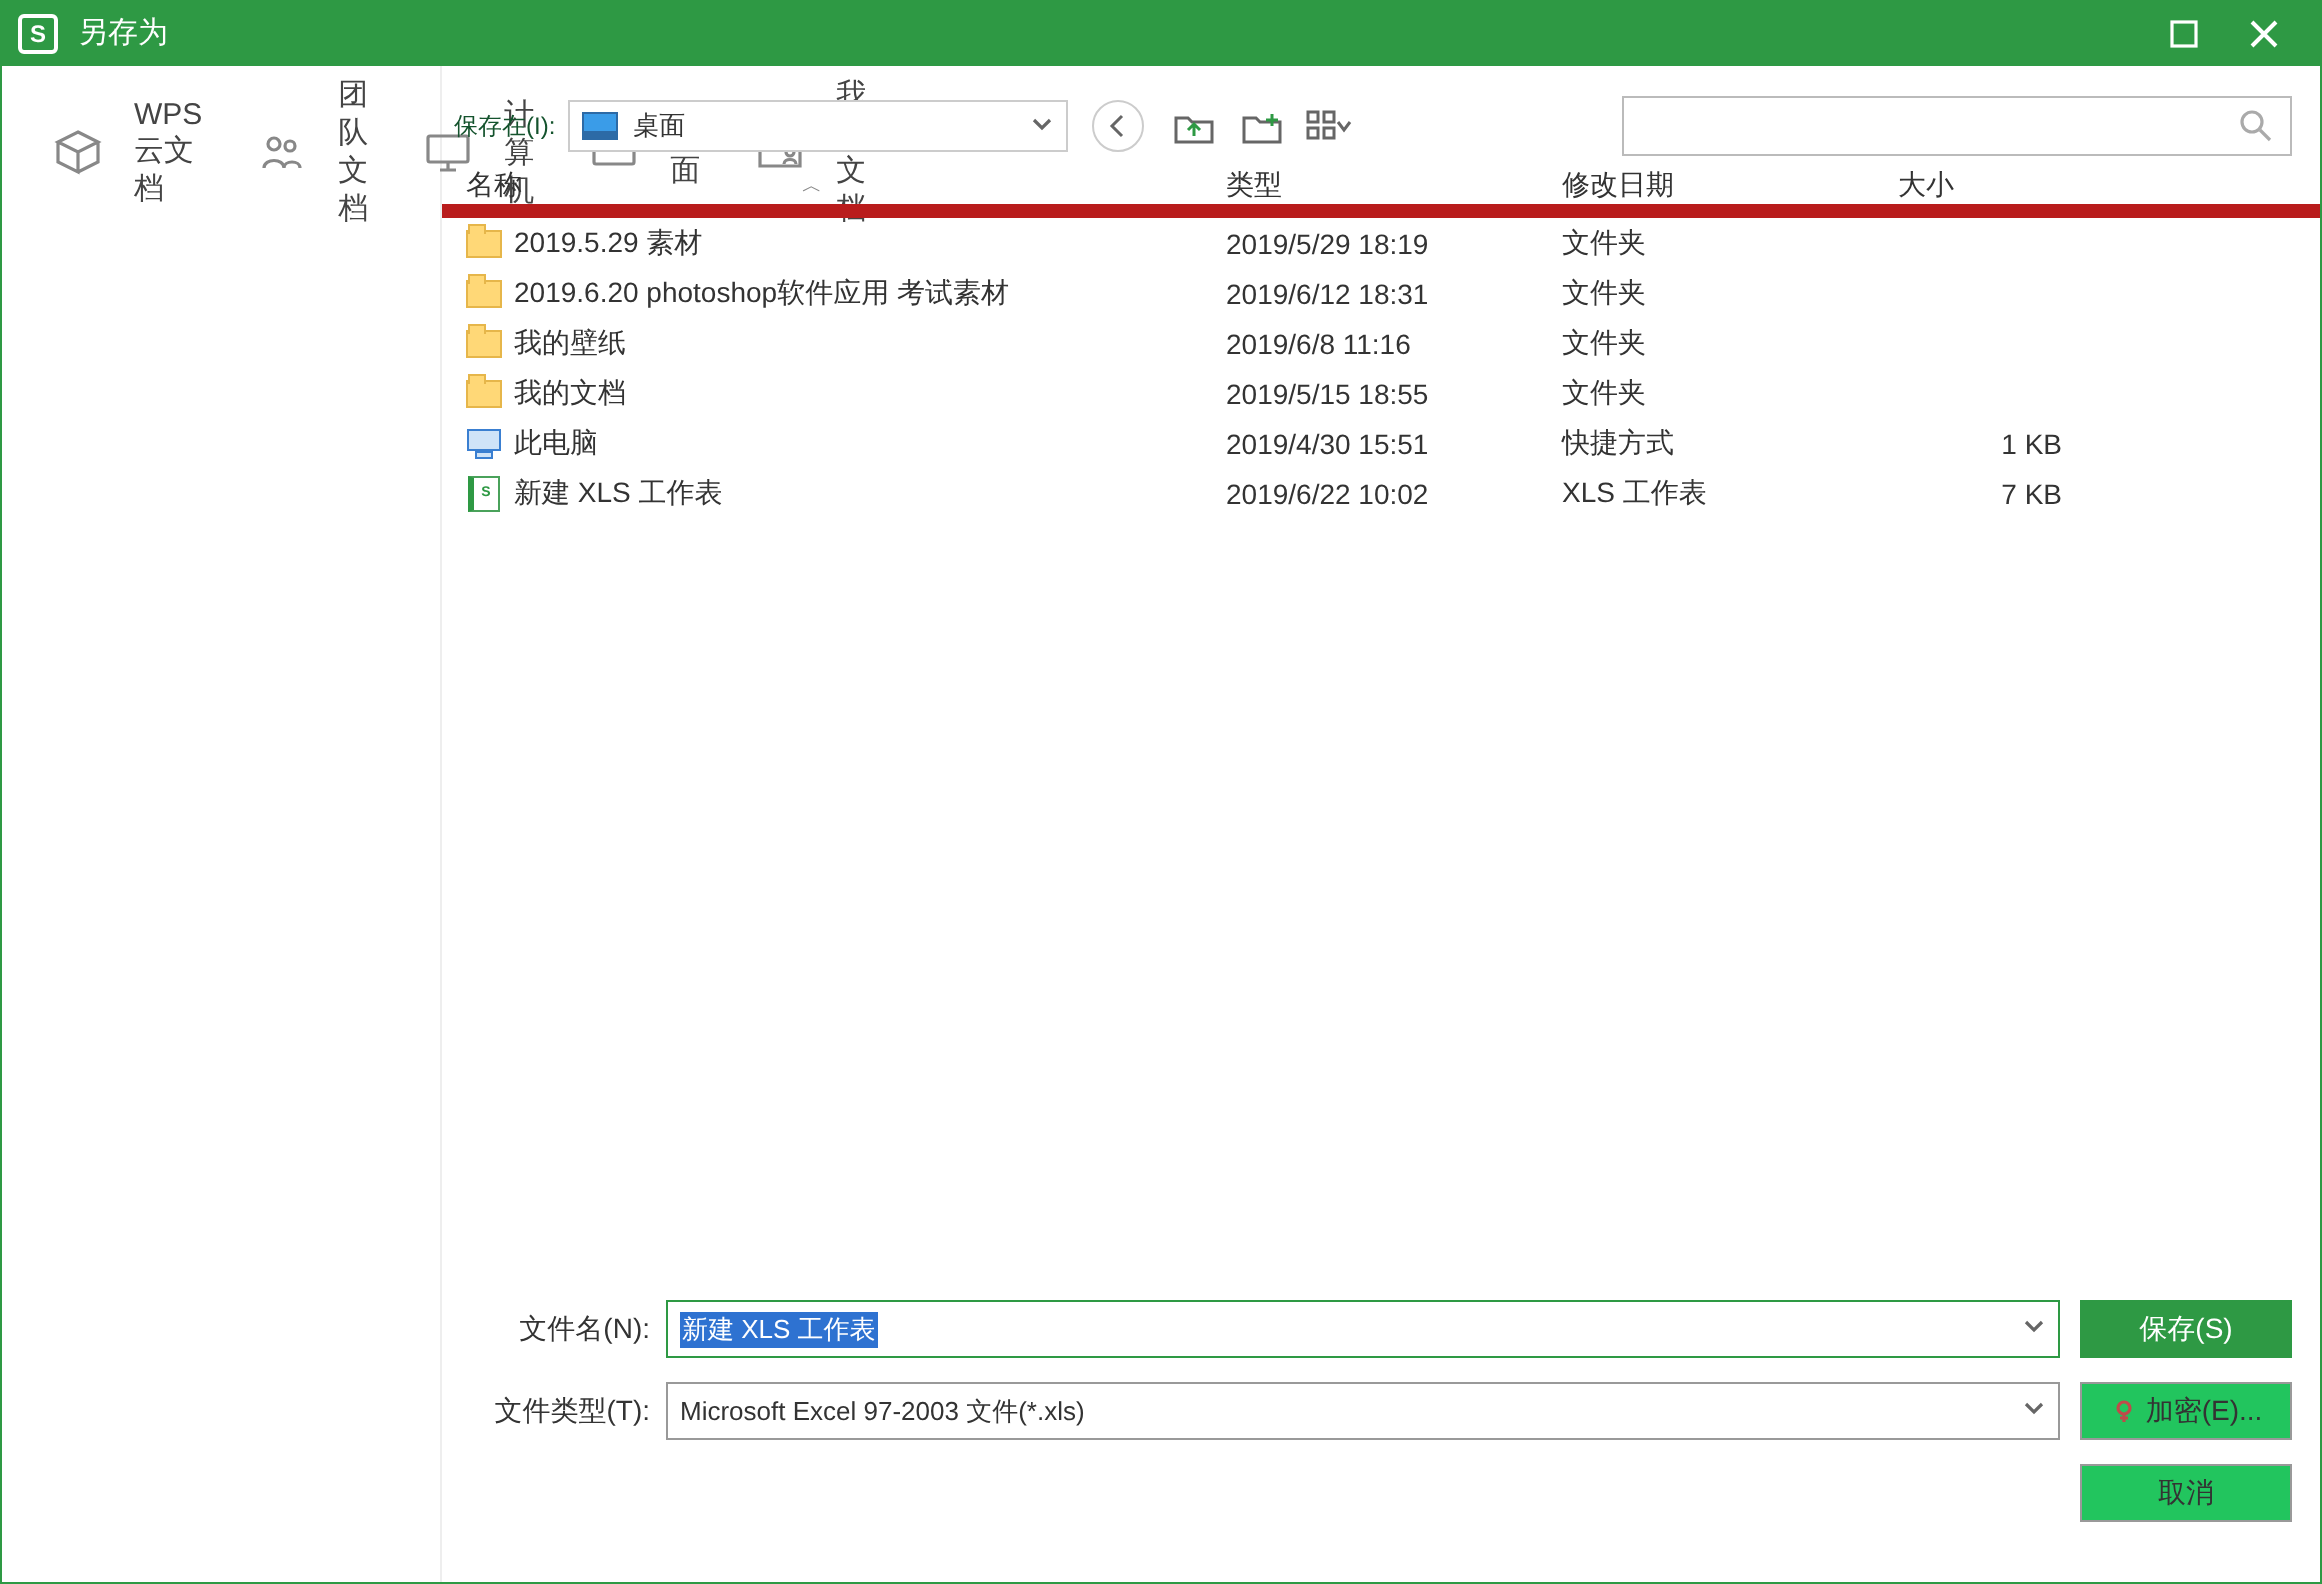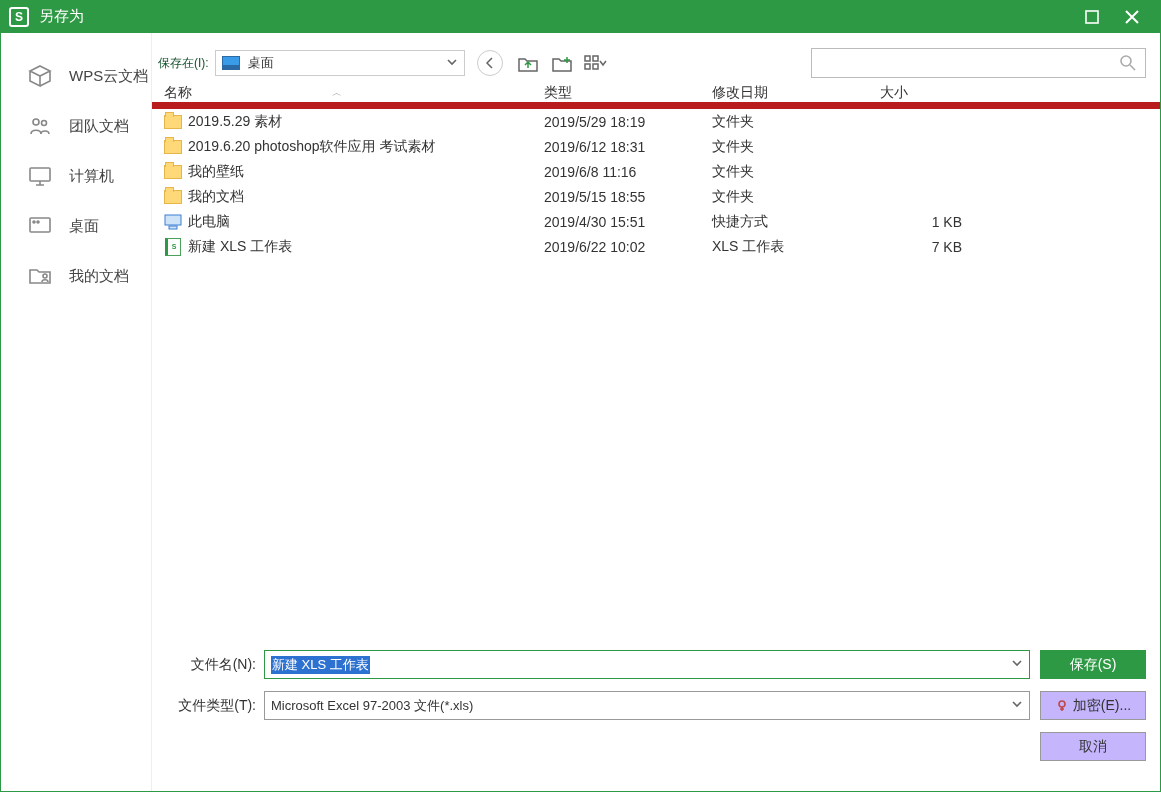--- a/index.html
+++ b/index.html
@@ -4,21 +4,21 @@
 <style>
 * { box-sizing: border-box; margin: 0; padding: 0; font-family: "Microsoft YaHei", "Segoe UI", sans-serif; }
 body { width:1161px; height:792px; background:#fff; overflow:hidden; font-size:13px; color:#333; }
 .window { width:1161px; height:792px; display:flex; flex-direction:column; border:1px solid #2e9944; border-top:none; }
 .titlebar { height:33px; background:#2e9944; color:#fff; display:flex; align-items:center; padding:0 8px; }
 .titlebar .s-icon { width:20px; height:20px; border:2px solid #fff; border-radius:3px; display:flex; align-items:center; justify-content:center; font-weight:bold; font-size:12px; margin-right:10px; }
 .titlebar .title { flex:1; font-size:15px;font-family:Liberation Serif, serif; }
 .winbtn { width:40px; height:33px; display:flex; align-items:center; justify-content:center; cursor:pointer; }
 .winbtn svg { stroke:#fff; }
 .body { flex:1; display:flex; background:#fff; }
-.sidebar { width:151px; border-right:1px solid #eee; padding-top:18px; display:flex; flex-direction:column; }
+.sidebar { width:220px; border-right:1px solid #eee; padding-top:18px; display:flex; }
 .side-item { display:flex; align-items:center; height:50px; padding-left:26px; cursor:pointer; color:#444; }
 .side-icon { width:26px; height:26px; margin-right:16px; display:flex; align-items:center; justify-content:center; }
 .side-icon svg { stroke:#888; fill:none; stroke-width:1.6; }
 .side-item span { font-size:15px; }
 .main { flex:1; display:flex; flex-direction:column; }
 .toolbar { height:40px; display:flex; align-items:center; padding-left:6px; margin-top:10px; }
 .tb-label { font-size:12px; margin-right:6px; color:#14532d; }
 .loc-select { width:250px; height:26px; border:1px solid #ccc; display:flex; align-items:center; padding:0 6px; background:#fff; position:relative; cursor:pointer; }
 .loc-select .desktop-icon { width:18px; height:14px; background:linear-gradient(#3a9ce8 70%, #2c6aa6 70%); margin-right:8px; border:1px solid #2c6aa6; }
 .loc-select .caret { margin-left:auto; }
@@ -46,21 +46,21 @@
 .file-row .fdate { width:168px; }
 .file-row .ftype { width:168px; }
 .file-row .fsize { width:100px; text-align:right; padding-right:18px; }
 .footer { padding:12px 14px 18px 24px; border-top:0; }
 .footer-row { display:flex; align-items:center; margin-bottom:12px; }
 .footer-row .flabel { width:80px; text-align:right; font-size:14px; margin-right:8px; }
 .footer-row .finput { flex:1; height:29px; border:1px solid #999; display:flex; align-items:center; padding:0 6px; margin-right:10px; position:relative; }
 .footer-row .finput.green-border { border:1px solid #2e9944; }
 .footer-row .finput .selected-text { background:#2e72d1; color:#fff; padding:0 1px; }
 .footer-row .finput .caret { cursor:pointer; }
-.btn { width:106px; height:29px; border:1px solid #999; background:#c4b5fd; display:flex; align-items:center; justify-content:center; font-size:14px; cursor:pointer; }
+.btn { width:106px; height:29px; border:1px solid #999; background:#22c55e; display:flex; align-items:center; justify-content:center; font-size:14px; cursor:pointer; }
 .btn.primary { background:#2e9944; border-color:#2e9944; color:#fff; }
 .encrypt-btn svg { stroke:#c04a4a; fill:none; stroke-width:1.6; margin-right:4px; }
 .caret svg { stroke:#666; fill:none; stroke-width:1.6; }
 .spacer { width:90px; }
 </style>
 </head>
 <body>
 
 <div class="window">
   <div class="titlebar">

